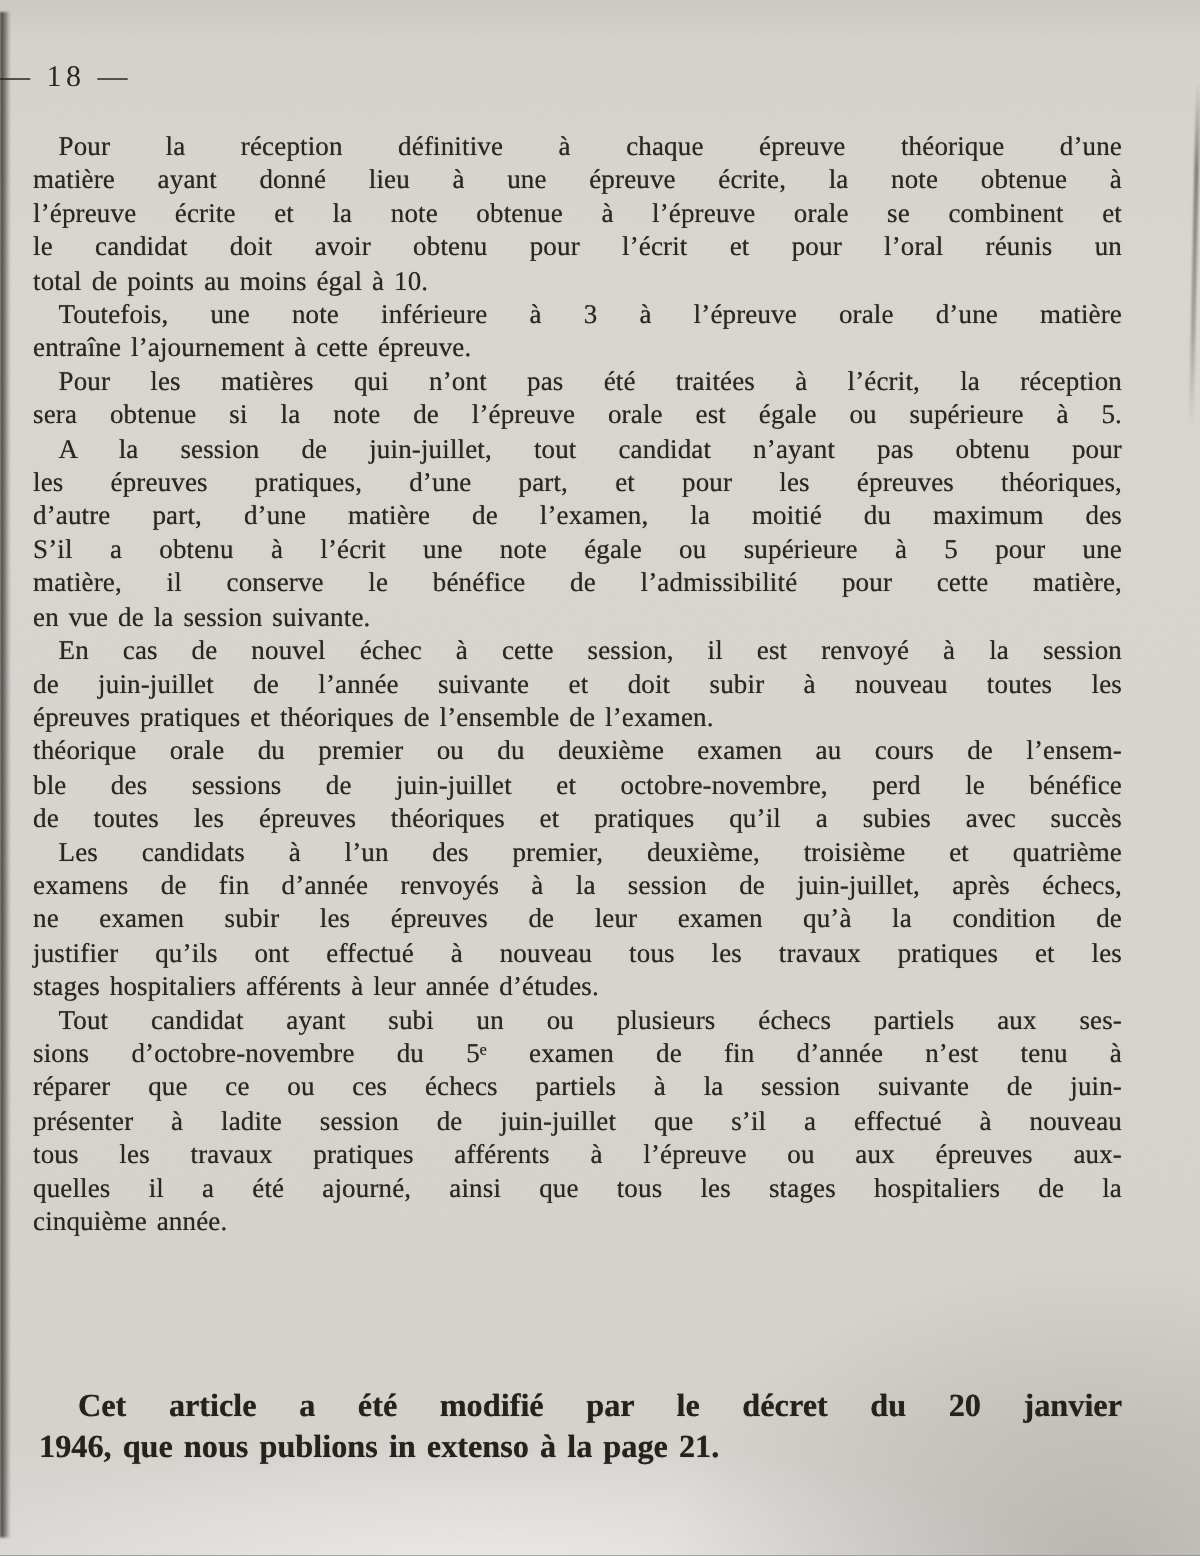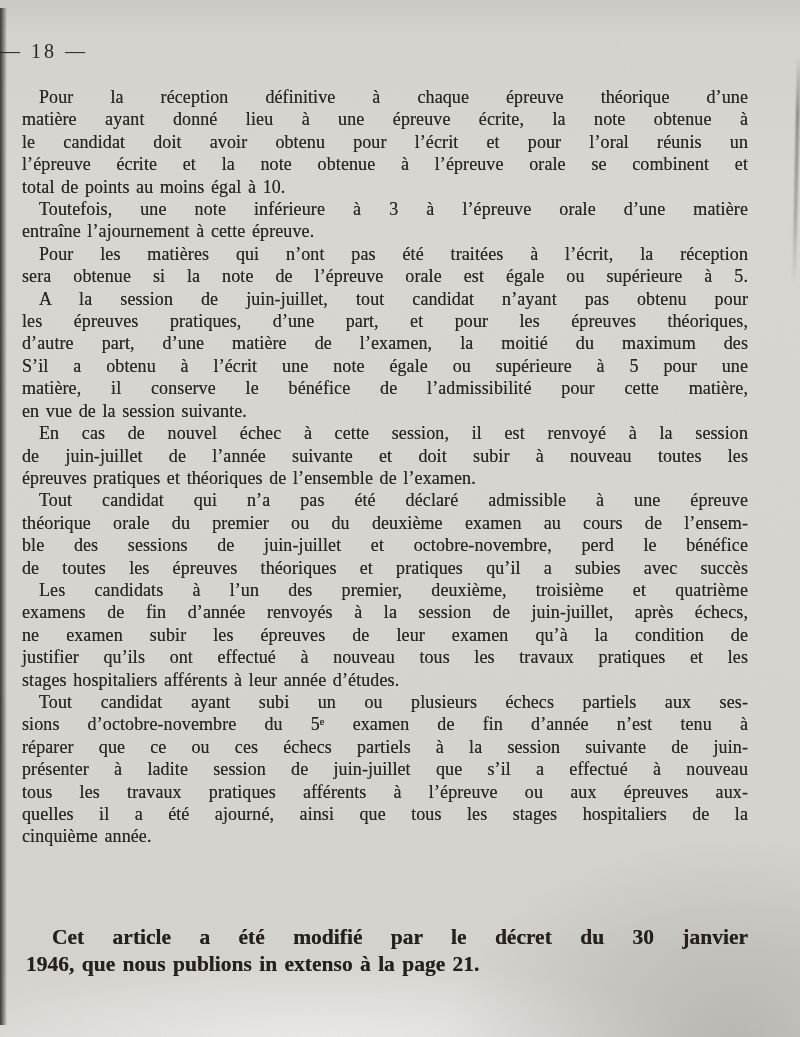--- a/index.html
+++ b/index.html
@@ -110,22 +110,22 @@
   <div class="edge-left"></div>
   <div class="edge-right"></div>
 
   <div class="page-header">— 18 —</div>
 
   <div class="body-text">
 
     <div class="para">
       <div class="ln indent">Pour la réception définitive à chaque épreuve théorique d’une</div>
       <div class="ln">matière ayant donné lieu à une épreuve écrite, la note obtenue à</div>
+      <div class="ln">l’épreuve écrite et la note obtenue à l’épreuve orale se combinent et</div>
       <div class="ln">le candidat doit avoir obtenu pour l’écrit et pour l’oral réunis un</div>
-      <div class="ln">l’épreuve écrite et la note obtenue à l’épreuve orale se combinent et</div>
       <div class="ln last">total de points au moins égal à 10.</div>
     </div>
 
     <div class="para">
       <div class="ln indent">Toutefois, une note inférieure à 3 à l’épreuve orale d’une matière</div>
       <div class="ln last">entraîne l’ajournement à cette épreuve.</div>
     </div>
 
     <div class="para">
       <div class="ln indent">Pour les matières qui n’ont pas été traitées à l’écrit, la réception</div>
@@ -141,21 +141,20 @@
       <div class="ln last">en vue de la session suivante.</div>
     </div>
 
     <div class="para">
       <div class="ln indent">En cas de nouvel échec à cette session, il est renvoyé à la session</div>
       <div class="ln">de juin-juillet de l’année suivante et doit subir à nouveau toutes les</div>
       <div class="ln last">épreuves pratiques et théoriques de l’ensemble de l’examen.</div>
     </div>
 
     <div class="para">
-      <div class="ln indent">Tout candidat qui n’a pas été déclaré admissible à une épreuve</div>
       <div class="ln">théorique orale du premier ou du deuxième examen au cours de l’ensem-</div>
       <div class="ln">ble des sessions de juin-juillet et octobre-novembre, perd le bénéfice</div>
       <div class="ln">de toutes les épreuves théoriques et pratiques qu’il a subies avec succès</div>
     </div>
 
     <div class="para">
       <div class="ln indent">Les candidats à l’un des premier, deuxième, troisième et quatrième</div>
       <div class="ln">examens de fin d’année renvoyés à la session de juin-juillet, après échecs,</div>
       <div class="ln">ne examen subir les épreuves de leur examen qu’à la condition de</div>
       <div class="ln">justifier qu’ils ont effectué à nouveau tous les travaux pratiques et les</div>
@@ -168,17 +167,17 @@
       <div class="ln">réparer que ce ou ces échecs partiels à la session suivante de juin-</div>
       <div class="ln">présenter à ladite session de juin-juillet que s’il a effectué à nouveau</div>
       <div class="ln">tous les travaux pratiques afférents à l’épreuve ou aux épreuves aux-</div>
       <div class="ln">quelles il a été ajourné, ainsi que tous les stages hospitaliers de la</div>
       <div class="ln last">cinquième année.</div>
     </div>
 
   </div>
 
   <div class="footnote">
-    <div class="ln indent">Cet article a été modifié par le décret du 30 janvier</div>
+    <div class="ln indent">Cet article a été modifié par le décret du 20 janvier</div>
     <div class="ln last">1946, que nous publions in extenso à la page 21.</div>
   </div>
 
 </div>
 
 </body></html>

